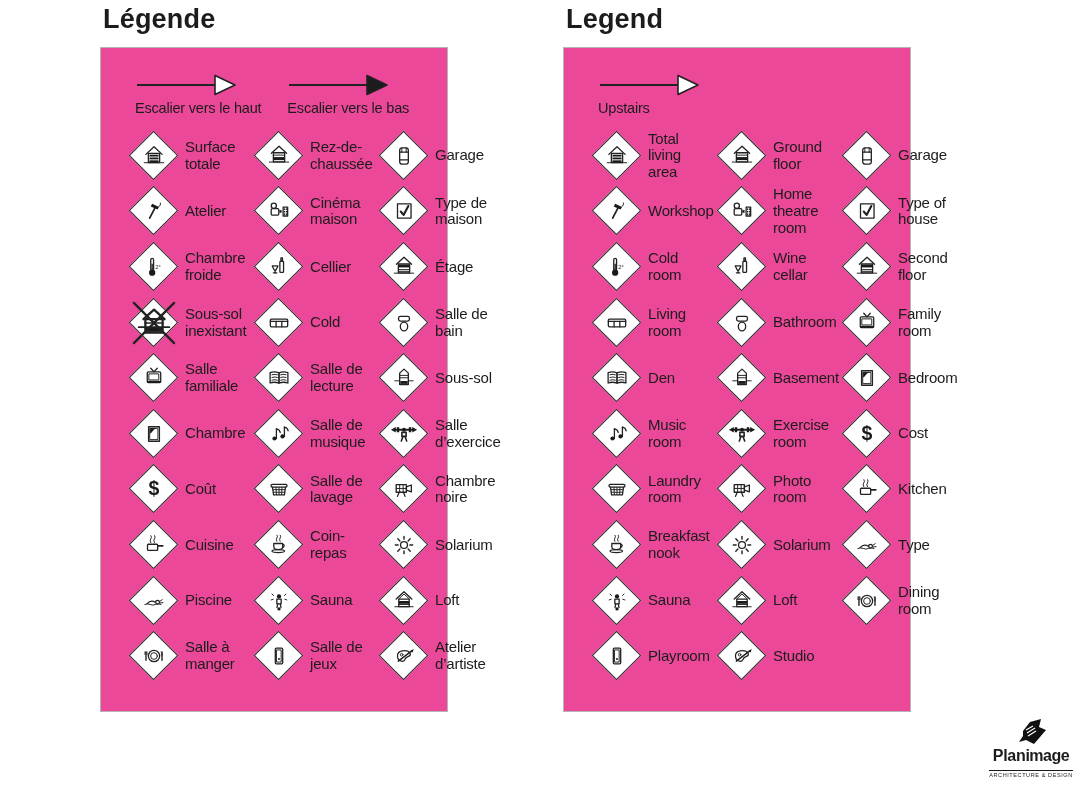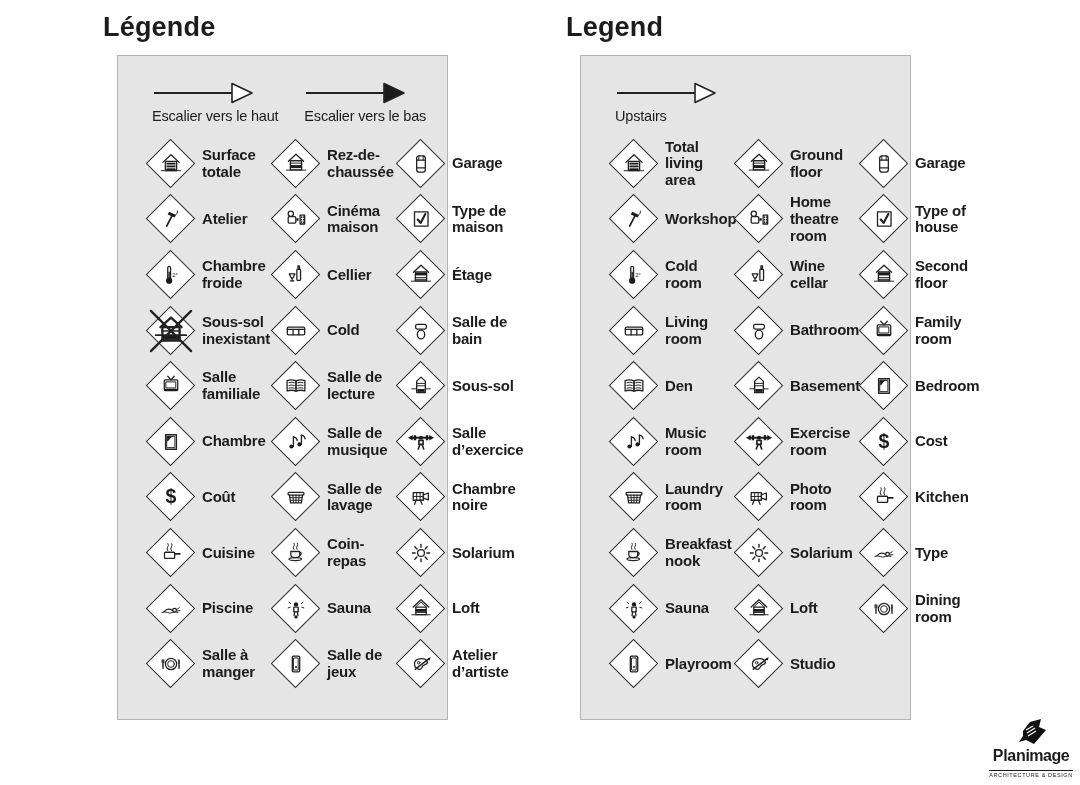--- a/index.html
+++ b/index.html
@@ -1,36 +1,36 @@
 <!DOCTYPE html>
 <html><head>
 <meta charset="utf-8">
 <style>
   html,body{margin:0;padding:0;background:#fff;}
   .canvas{position:relative;width:1080px;height:785px;background:#ffffff;overflow:hidden;
           font-family:"Liberation Sans","DejaVu Sans",sans-serif;color:#1c1c1c;}
-  .panel-wrap{position:absolute;top:8px;width:348px;}
+  .panel-wrap{position:absolute;top:0;width:348px;}
   .panel-wrap.p0{left:100px;}
   .panel-wrap.p1{left:563px;}
   .panel-title{font-size:27px;font-weight:bold;letter-spacing:.2px;margin:4px 0 0 3px;height:43px;}
-  .panel-box{border:1px solid #b4b4b4;background:#e5e5e5;height:665px;box-sizing:border-box;
-             padding:24px 6px 0 26px;margin-left:17px;}
+  .panel-box{border:1px solid #b4b4b4;background:#ec4899;height:665px;box-sizing:border-box;
+             padding:24px 6px 0 26px;}
   .arrows{display:flex;gap:26px;align-items:flex-start;margin-left:8px;margin-bottom:12px;}
   .arrow-block{display:flex;flex-direction:column;}
   .arrow-block svg{display:block;height:26px;}
   .arrow-label{font-size:14.5px;letter-spacing:-.2px;margin-top:2px;}
   .grid{display:grid;grid-template-columns:125px 125px 132px;grid-auto-rows:55.6px;align-items:center;}
   .item{display:flex;align-items:center;gap:4px;}
   .diamond{position:relative;width:54px;height:54px;flex:0 0 54px;}
   .diamond::before{content:"";position:absolute;left:9px;top:9px;width:35px;height:35px;
                    border:1.4px solid #2a2a2a;transform:rotate(45deg);background:#fff;box-sizing:border-box;}
   .diamond svg{position:absolute;left:14px;top:14px;width:26px;height:26px;}
   .item[data-icon="no-basement"] .diamond svg{left:4px;top:4px;width:46px;height:46px;}
   .item[data-icon="exercise"] .diamond svg{left:11px;top:11px;width:32px;height:32px;}
-  .item-label{font-size:15px;line-height:16.8px;letter-spacing:-.2px;white-space:pre-line;font-weight:bold;}
+  .item-label{font-size:15px;line-height:16.8px;letter-spacing:-.2px;white-space:pre-line;}
   .sym{stroke:#222;stroke-width:1.2;fill:none;stroke-linecap:round;stroke-linejoin:round;}
   .f{fill:#1a1a1a;stroke:none;}
   .thin{stroke-width:.9;}
   .logo{position:absolute;left:983px;top:718px;width:96px;text-align:center;}
   .logo-icon{display:block;margin:0 auto;}
   .logo-text{font-size:16px;line-height:15px;white-space:nowrap;}
   .logo-bold{font-weight:bold;letter-spacing:-.3px;}
   .logo-italic{font-weight:bold;letter-spacing:-.5px;}
   .logo-tagline{font-size:5.5px;letter-spacing:.6px;border-top:1px solid #1a1a1a;
                 display:inline-block;padding-top:1px;margin-top:1px;}

